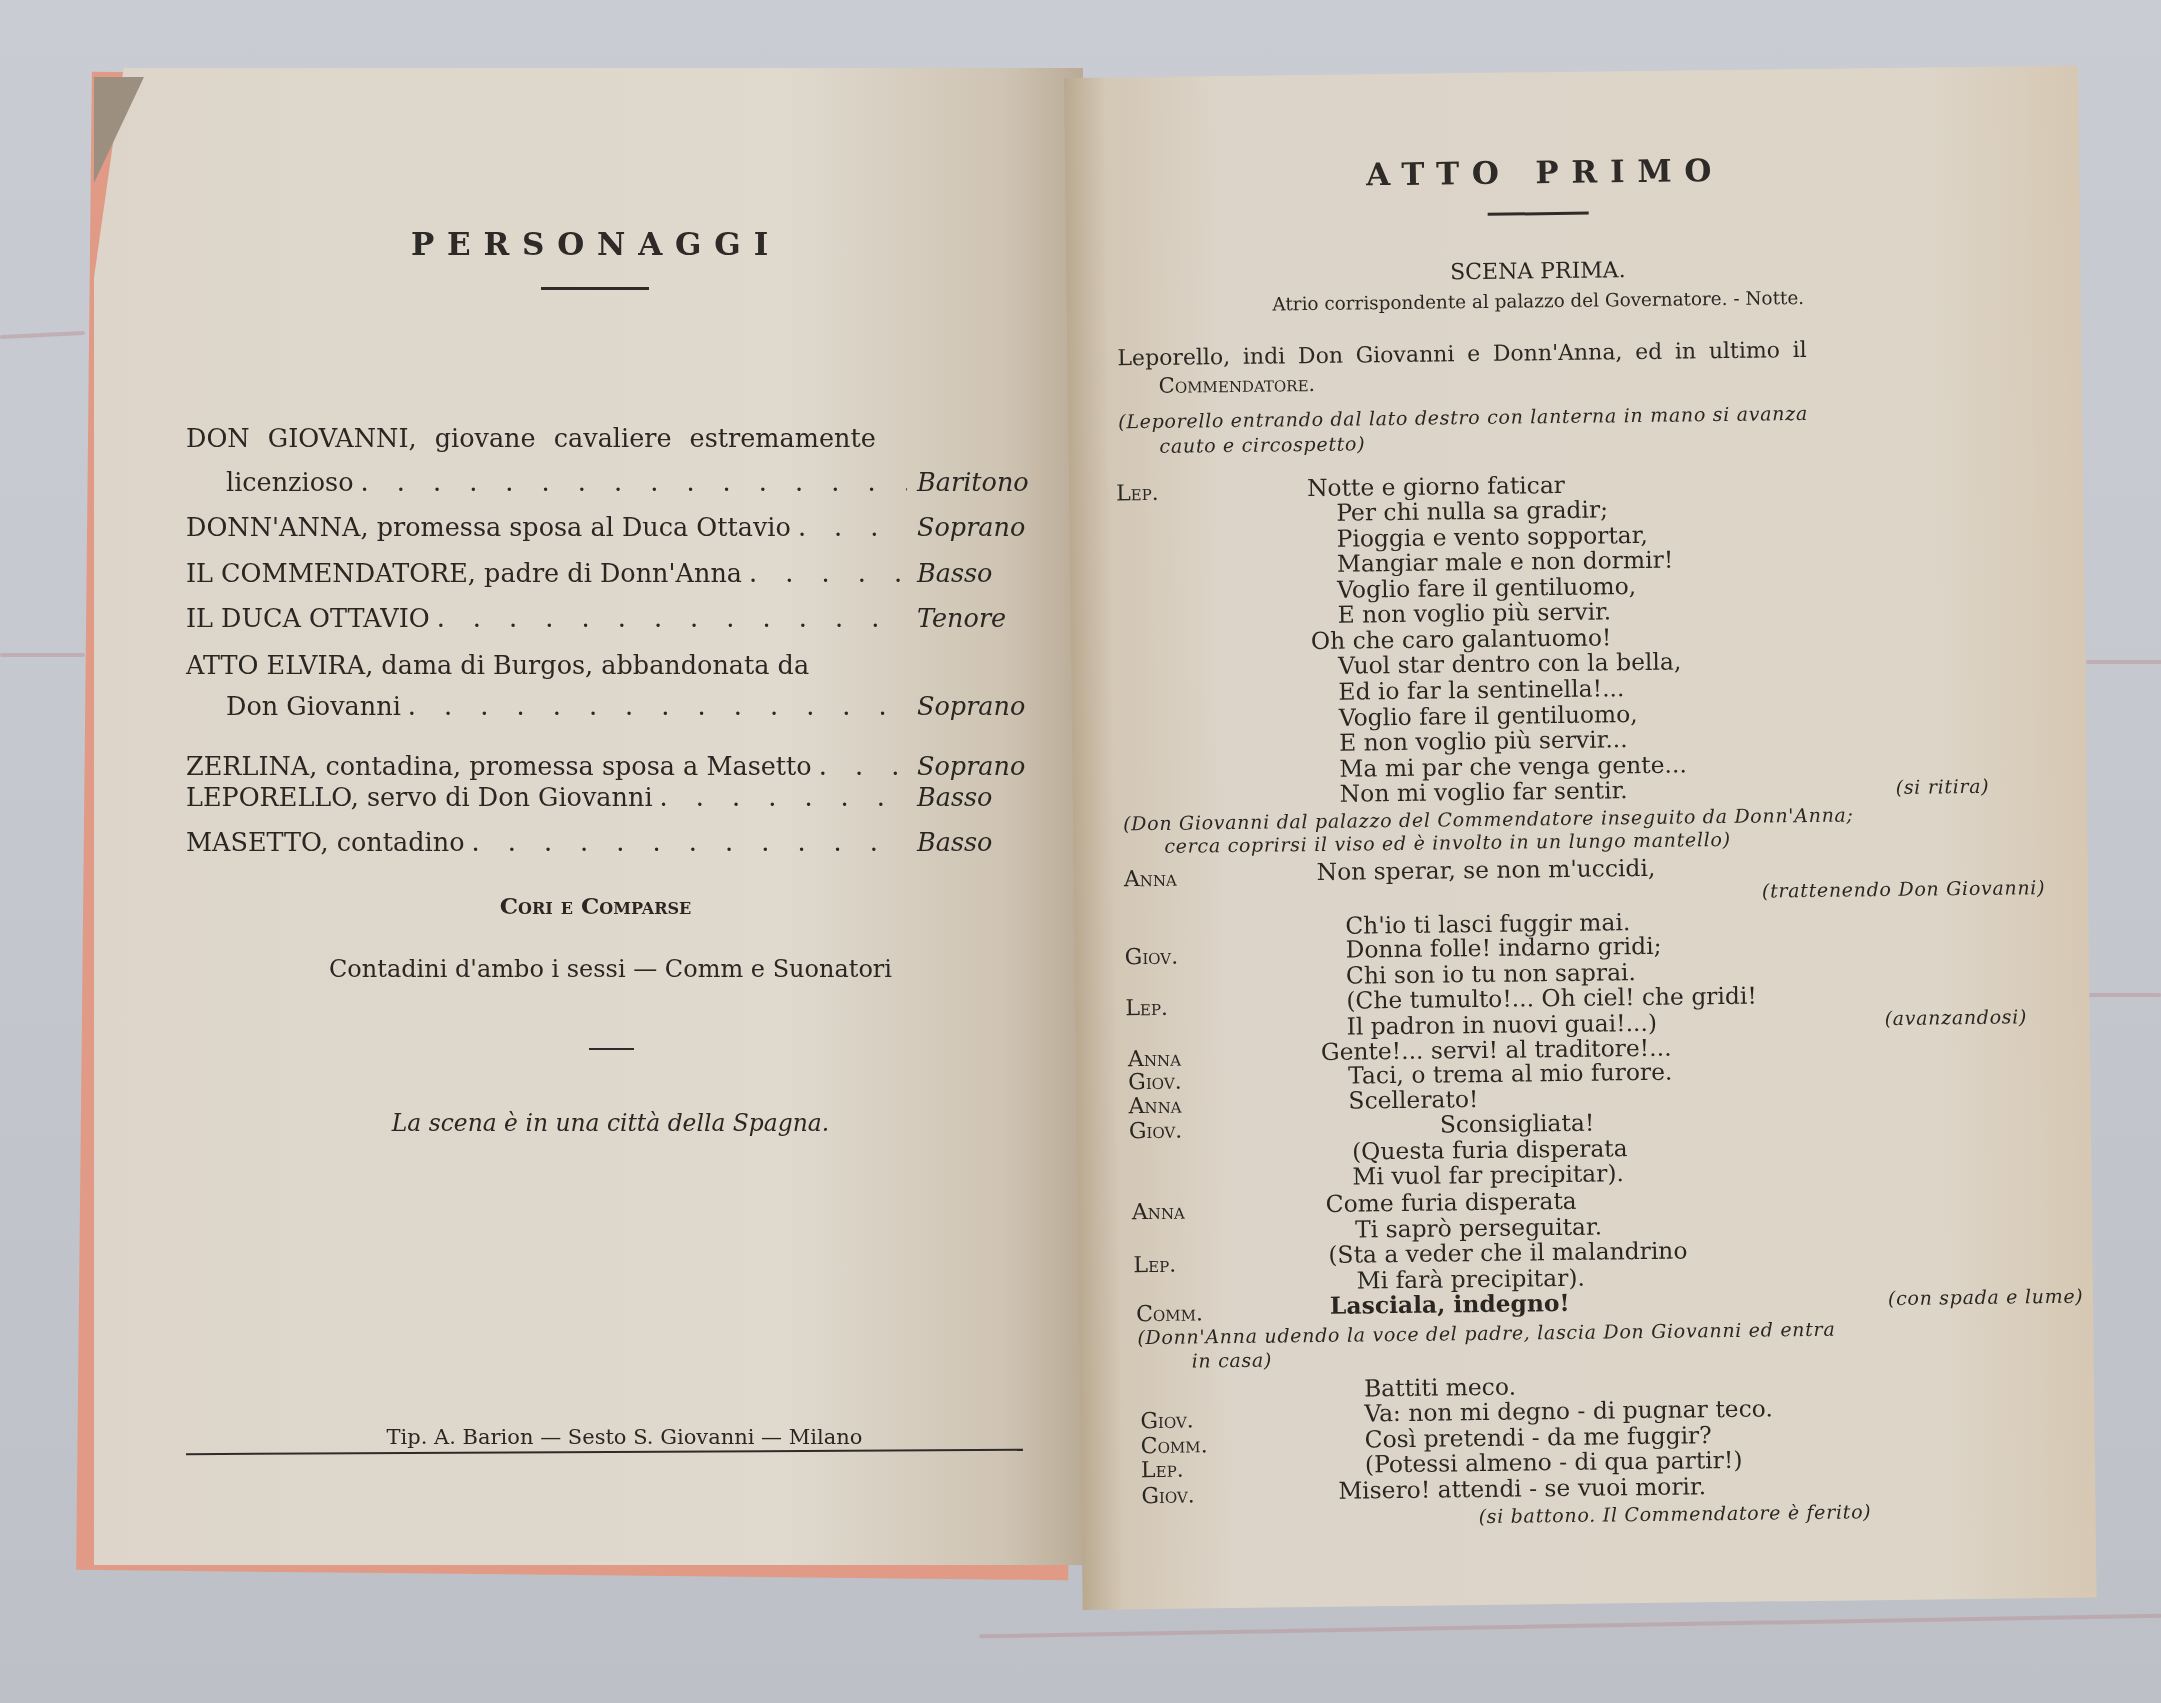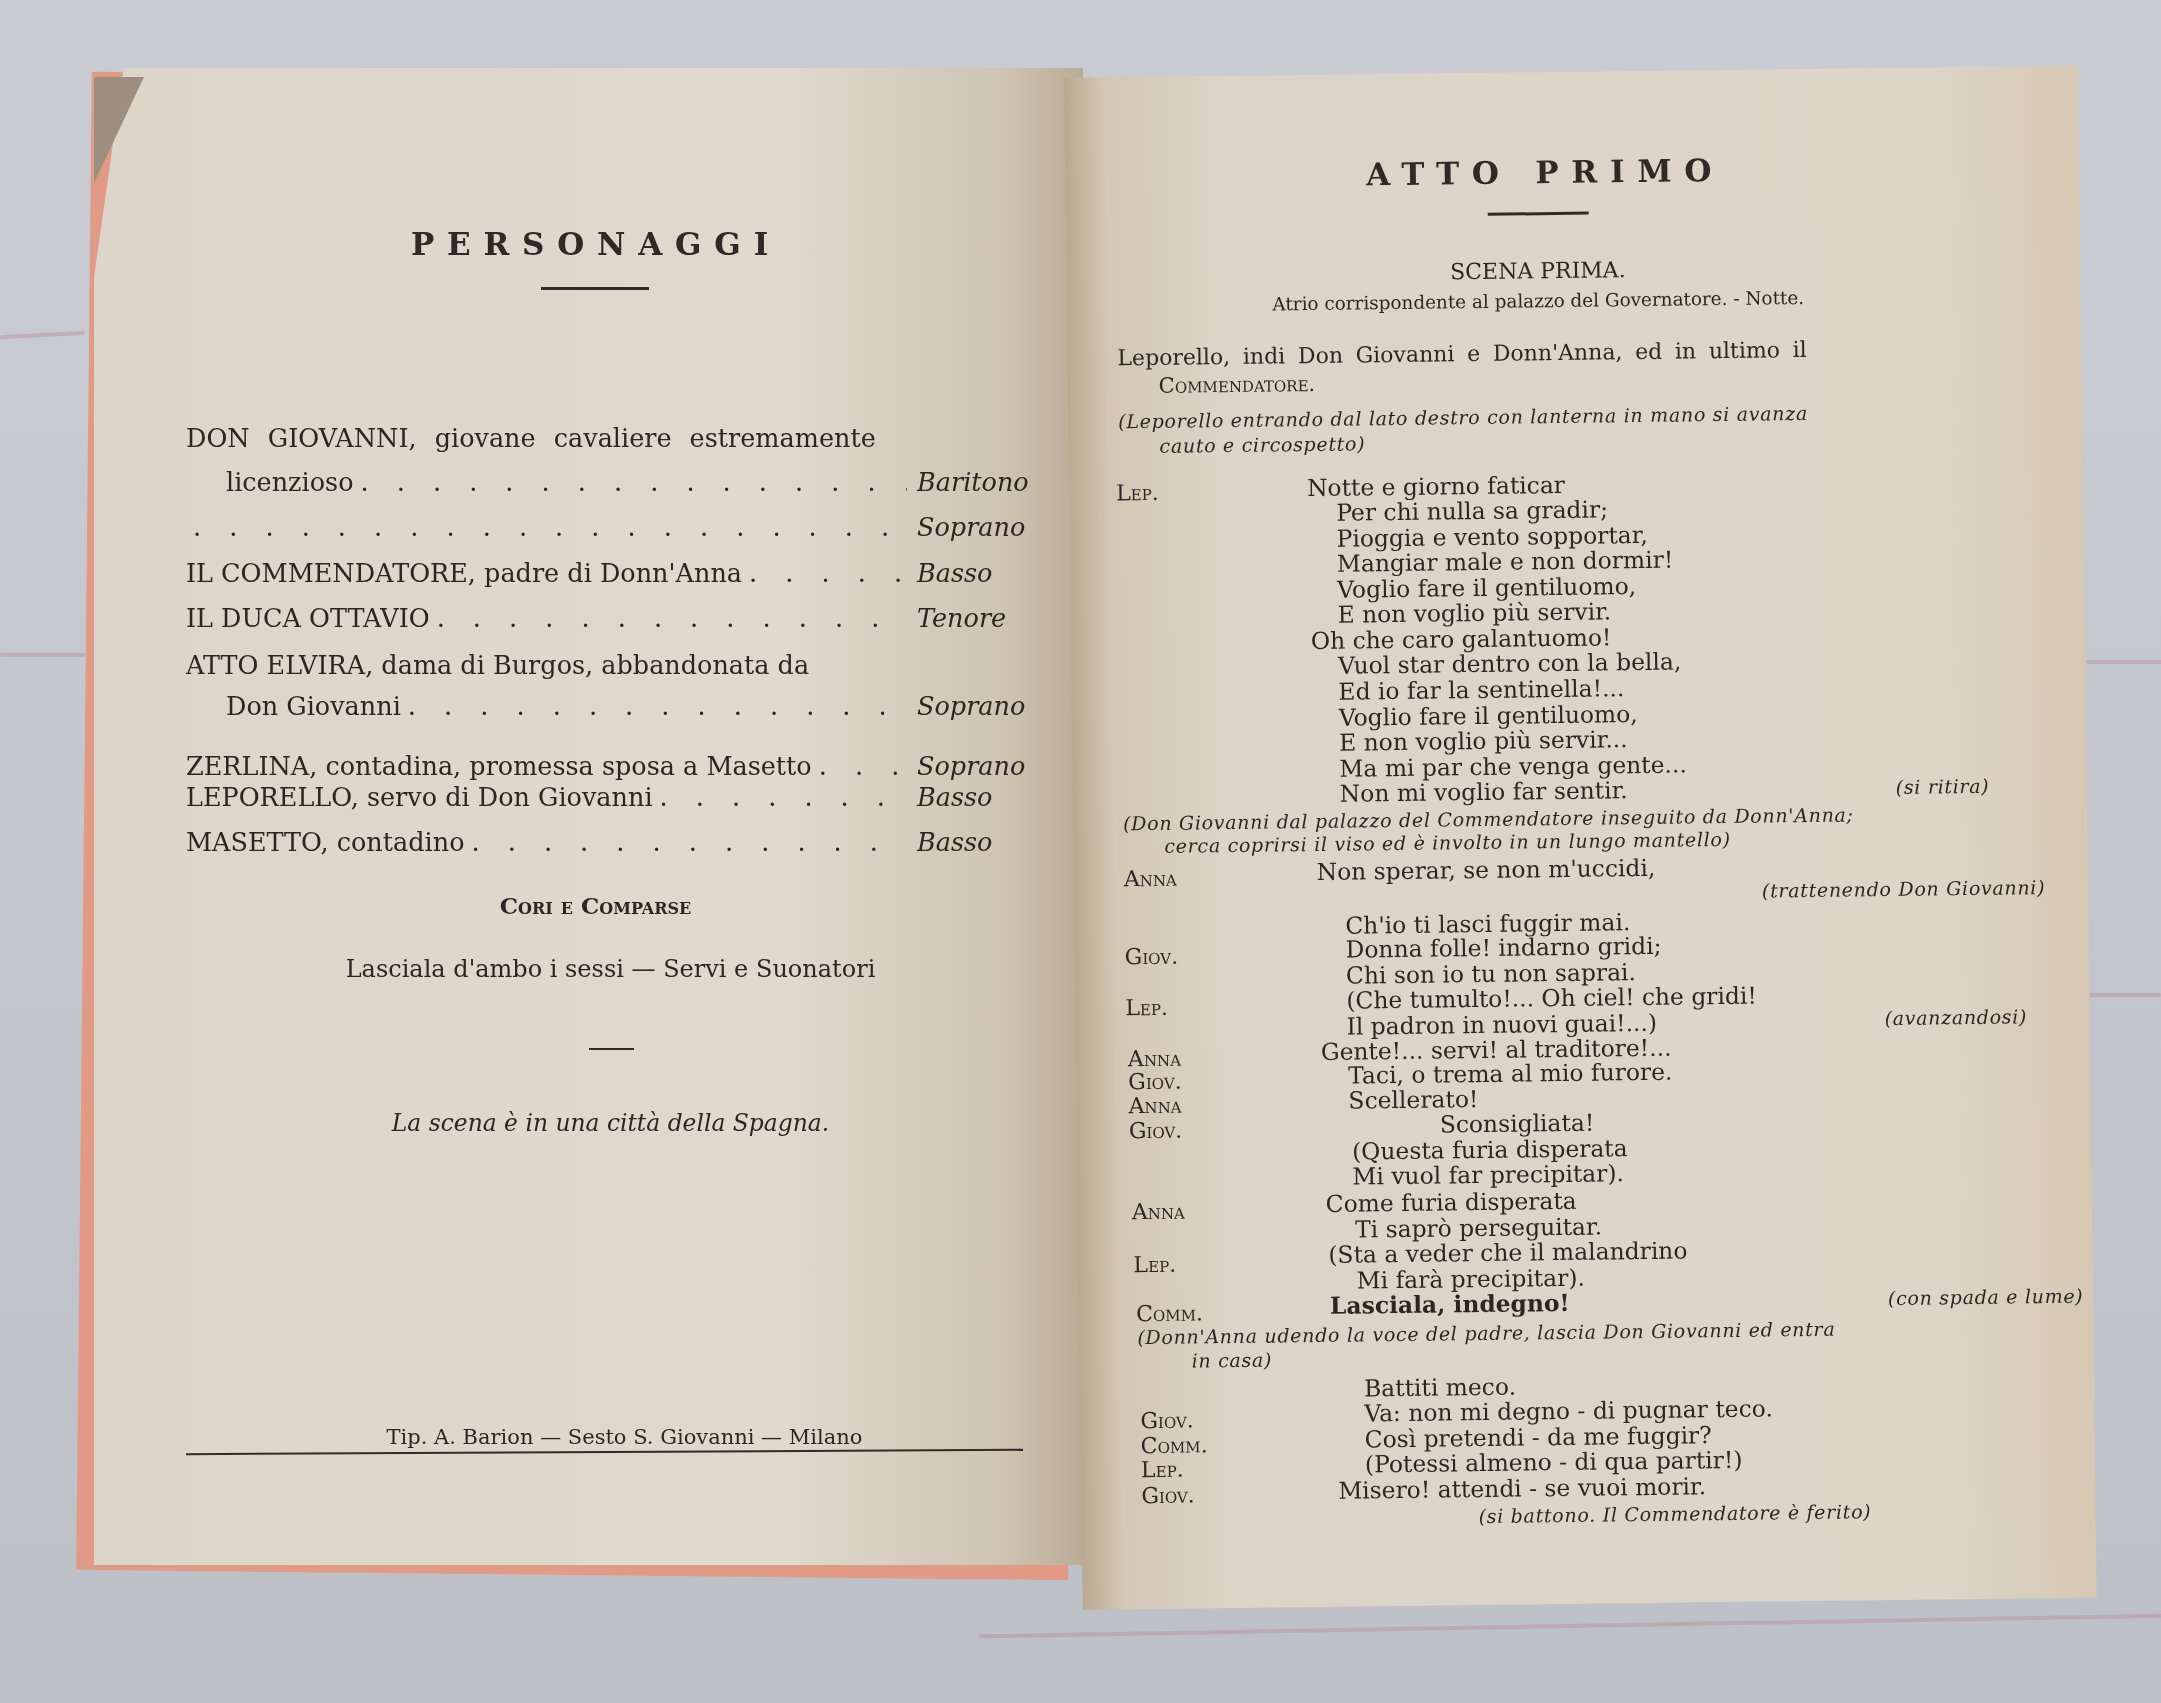--- a/index.html
+++ b/index.html
@@ -51,20 +51,21 @@
 <div class="cast" style="top:426px;">
   <div class="cast-row" style="top:0;">
     <span class="cast-name" style="word-spacing:10px;">DON GIOVANNI, giovane cavaliere estremamente</span>
   </div>
   <div class="cast-row" style="top:44px;padding-left:40px;width:797px;">
     <span class="cast-name">licenzioso</span>
     <span class="leader">. . . . . . . . . . . . . . . . . . . . . . . . . . . . .</span>
     <span class="voice">Baritono</span>
   </div>
   <div class="cast-row" style="top:89px;">
+    <span class="cast-name">DONN'ANNA, promessa sposa al Duca Ottavio</span>
     <span class="leader">. . . . . . . . . . . . . . . . . . . . . . . . . . . .</span>
     <span class="voice">Soprano</span>
   </div>
   <div class="cast-row" style="top:135px;">
     <span class="cast-name">IL COMMENDATORE, padre di Donn'Anna</span>
     <span class="leader">. . . . . . . . . . . . . . . . . . . . . . . . . . . .</span>
     <span class="voice">Basso</span>
   </div>
   <div class="cast-row" style="top:180px;">
     <span class="cast-name">IL DUCA OTTAVIO</span>
@@ -90,21 +91,21 @@
     <span class="voice">Basso</span>
   </div>
   <div class="cast-row" style="top:404px;">
     <span class="cast-name">MASETTO, contadino</span>
     <span class="leader">. . . . . . . . . . . . . . . . . . . . . . . . . . . .</span>
     <span class="voice">Basso</span>
   </div>
 </div>
 
 <div class="center sc" style="left:397px;width:397px;top:892px;font-size:23px;font-weight:bold;">Cori e Comparse</div>
-<div class="center" style="left:270px;width:681px;top:955px;font-size:24px;">Lasciala d'ambo i sessi — Servi e Suonatori</div>
+<div class="center" style="left:270px;width:681px;top:955px;font-size:24px;">Contadini d'ambo i sessi — Comm e Suonatori</div>
 <div class="rule" style="left:589px;top:1048px;width:45px;height:2.1px;"></div>
 <div class="center it" style="left:284px;width:653px;top:1109px;font-size:23.4px;">La scena è in una città della Spagna.</div>
 
 <div class="rule" style="left:186px;top:1451px;width:837px;height:2.1px;transform:rotate(-0.3deg);"></div>
 <div class="center" style="left:284px;width:681px;top:1425px;font-size:21px;">Tip. A. Barion — Sesto S. Giovanni — Milano</div>
 
 <div class="page" id="right-page">
   <div class="rp">
     <div class="heading" style="left:301px;top:82px;">ATTO PRIMO</div>
     <div class="rule" style="left:422px;top:140px;width:101px;"></div>

